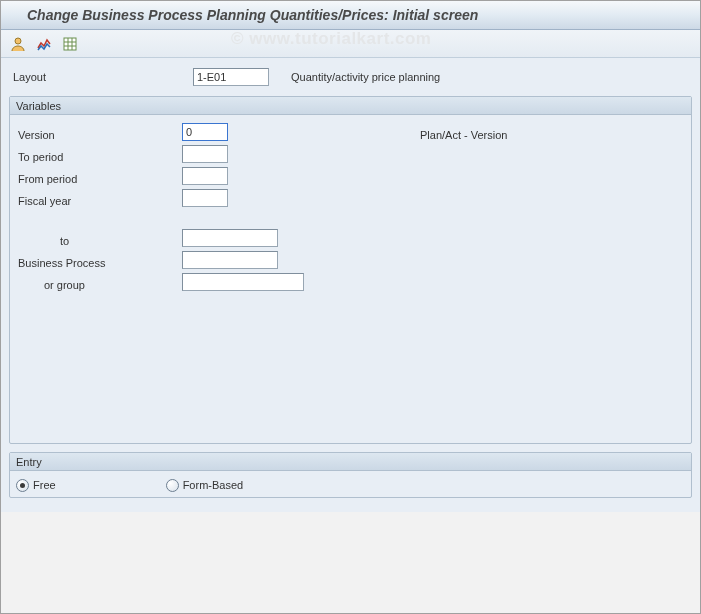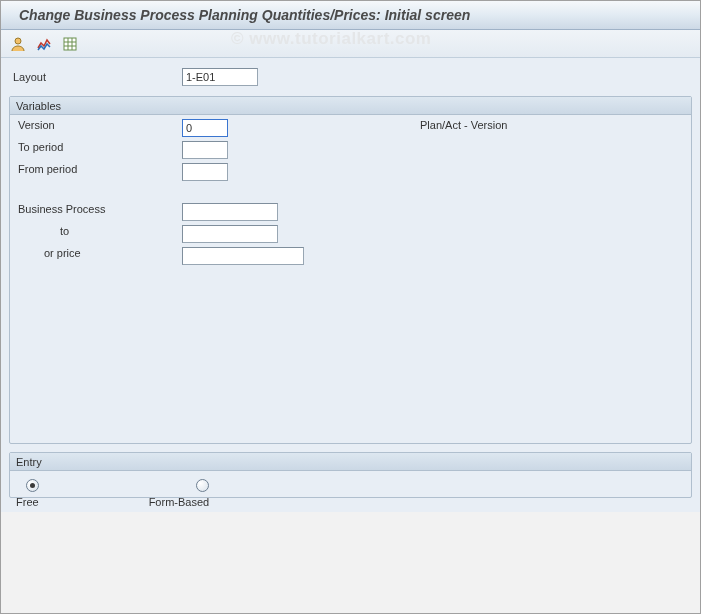--- a/index.html
+++ b/index.html
@@ -9,21 +9,21 @@
     background: #f2f2f2;
     width: 701px;
     height: 614px;
     overflow: hidden;
     border: 1px solid #a0a0a0;
     position: relative;
   }
   .title-bar {
     background: linear-gradient(to bottom, #f5f8fb 0%, #e2ebf3 50%, #cdd9e6 100%);
     border-bottom: 1px solid #9fb2c7;
-    padding: 6px 18px;
+    padding: 6px 26px;
     font-style: italic;
     font-weight: bold;
     font-size: 14px;
     color: #4a4a4a;
   }
   .toolbar {
     background: linear-gradient(to bottom, #f0f4f8, #e4ebf2);
     border-bottom: 1px solid #c1cfdc;
     padding: 4px 8px;
     display: flex;
@@ -36,21 +36,21 @@
     display: inline-flex; align-items: center; justify-content: center;
     cursor: pointer;
   }
   .content-area {
     background: #e8eef5;
     padding: 6px;
   }
   .layout-row {
     display: flex;
     align-items: center;
-    gap: 5px;
+    gap: 16px;
     padding: 4px 2px 6px 2px;
   }
   .layout-row .label { width: 168px; padding-left: 4px; color: #333; }
   .sap-input {
     background: #fff;
     border: 1px solid #98a6b3;
     border-top-color: #7f8e9c;
     border-left-color: #7f8e9c;
     height: 18px;
     padding: 1px 3px;
@@ -76,39 +76,39 @@
     font-size: 11px;
     color: #333;
     height: 18px;
     display: flex; align-items: center;
   }
   .gb-body {
     padding: 4px 4px 4px 4px;
   }
   .form-row {
     display: flex;
-    align-items: flex-start;
+    align-items: flex-end;
     height: 22px;
   }
   .form-row .flabel {
     width: 168px;
     text-align: left;
     padding-left: 4px;
     color: #333;
   }
   .version-desc { margin-left: 160px; color: #333; padding-left: 32px; }
   .variables-box { height: 348px; }
   .entry-box { height: 46px; }
   .entry-body {
     display: flex;
     align-items: center;
     gap: 110px;
     padding: 8px 6px;
   }
-  .radio-wrap { display: inline-flex; align-items: flex-end; gap: 4px; color: #333; flex-direction: column;}
+  .radio-wrap { display: inline-flex; align-items: flex-start; gap: 4px; color: #333;}
   .radio-dot {
     width: 13px; height: 13px; border: 1px solid #6d7f91; border-radius: 50%;
     background: radial-gradient(circle at 30% 30%, #fff, #d9e2eb);
     display: inline-flex; align-items:center; justify-content:center;
   }
   .radio-dot.selected::after {
     content: ""; width: 5px; height: 5px; background: #3a3a3a; border-radius: 50%;
   }
   .gap-row { height: 18px; }
   .watermark {
@@ -153,20 +153,21 @@
         <line x1="10" y1="2" x2="10" y2="14" stroke="#6b8f4e"></line>
       </svg>
   </span>
 </div>
 
 <div class="content-area">
 
   <div class="layout-row">
     <span class="label">Layout</span>
     <input class="sap-input layout" value="1-E01" style="">
+    <span class="layout-desc">Quantity/activity price planning</span>
   </div>
 
   <div class="groupbox variables-box">
     <div class="gb-title">Variables</div>
     <div class="gb-body">
 
       <div class="form-row">
         <span class="flabel">Version</span>
         <input class="sap-input small" style="background: rgb(255, 255, 255); border: 1px solid rgb(58, 117, 208);" value="0">
         <span class="version-desc">Plan/Act - Version</span>
@@ -175,35 +176,39 @@
       <div class="form-row">
         <span class="flabel">To period</span>
         <input class="sap-input small" value="" style="">
       </div>
 
       <div class="form-row">
         <span class="flabel">From period</span>
         <input class="sap-input small" value="" style="">
       </div>
 
+      <div class="form-row">
+        <span class="flabel">Fiscal year</span>
+        <input class="sap-input small" value="" style="">
+      </div>
 
       <div class="gap-row"></div>
+
+      <div class="form-row">
+        <span class="flabel" style="text-align:left; padding-left:46px;">to</span>
+        <input class="sap-input med" value="" style="">
+      </div>
 
       <div class="form-row">
         <span class="flabel">Business Process</span>
         <input class="sap-input med" value="" style="">
       </div>
 
       <div class="form-row">
-        <span class="flabel" style="text-align:left; padding-left:46px;">to</span>
-        <input class="sap-input med" value="" style="">
-      </div>
-
-      <div class="form-row">
-        <span class="flabel" style="text-align:left; padding-left:30px;">or price</span>
+        <span class="flabel" style="text-align:left; padding-left:30px;">or group</span>
         <input class="sap-input large" value="" style="">
       </div>
 
     </div>
   </div>
 
   <div class="groupbox entry-box">
     <div class="gb-title">Entry</div>
     <div class="entry-body">
       <label class="radio-wrap">

